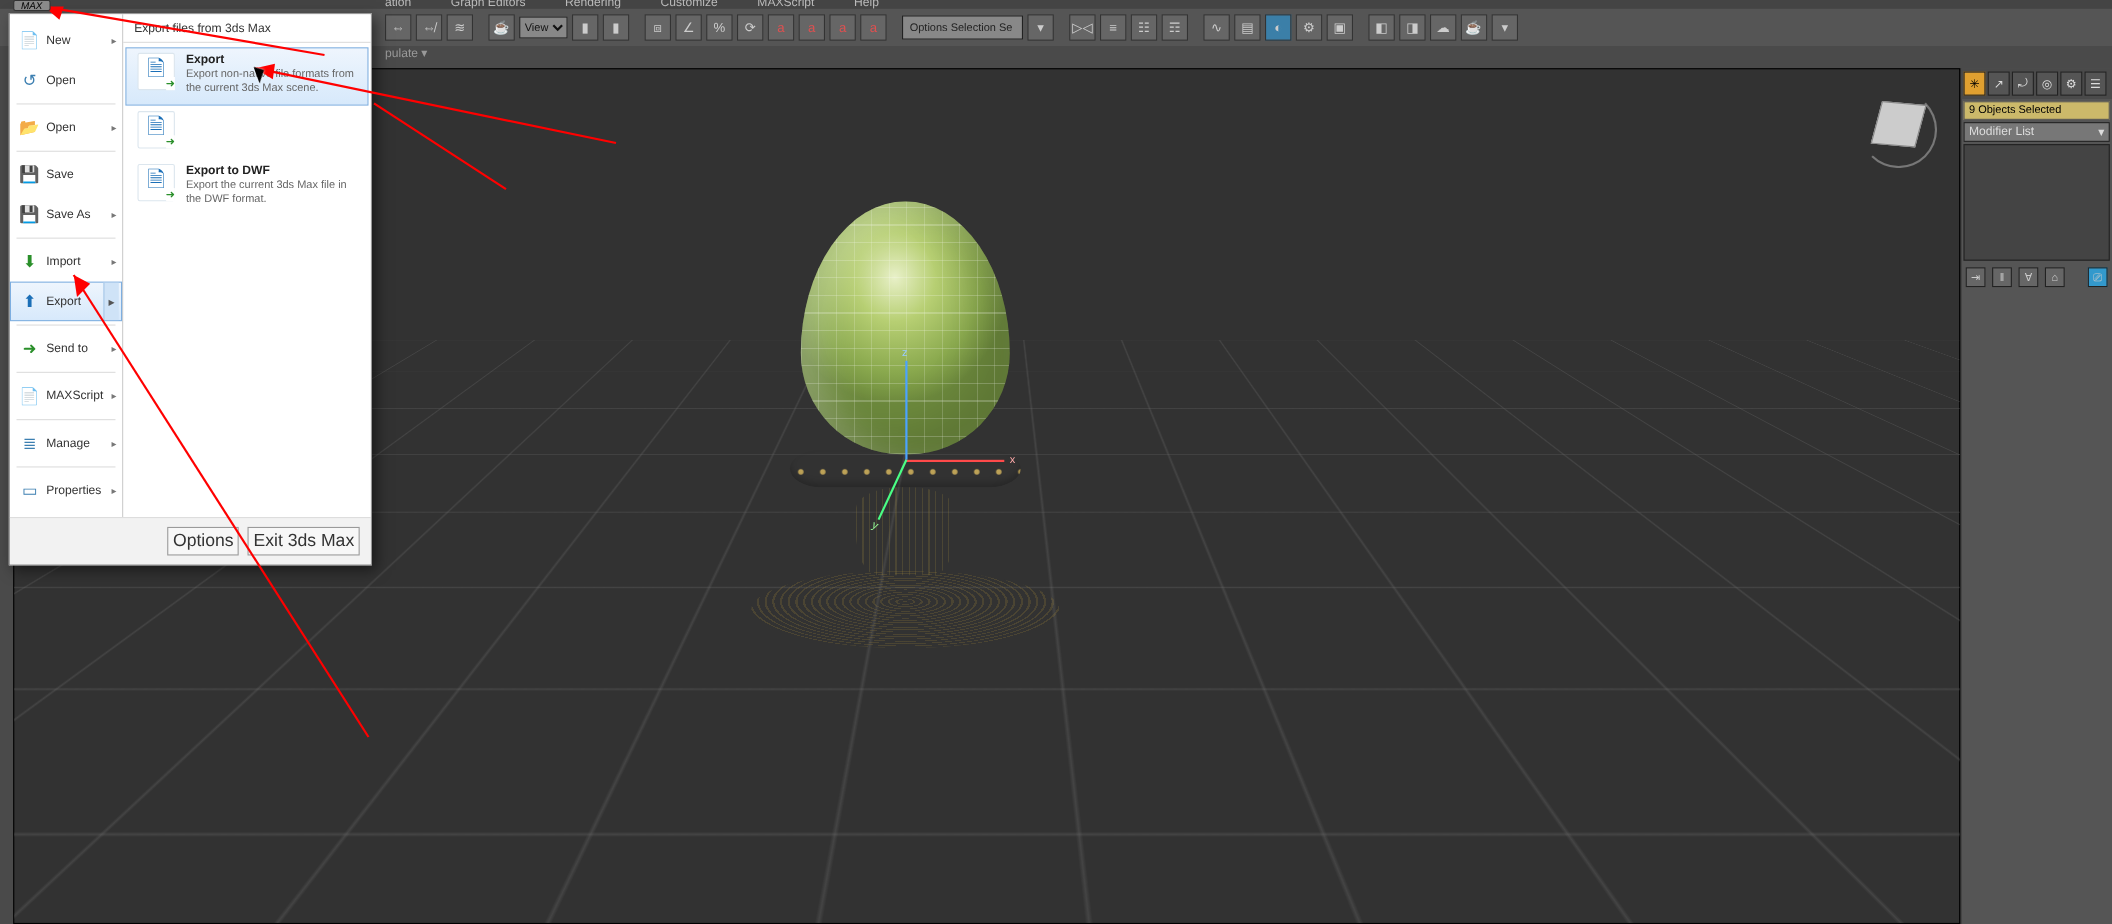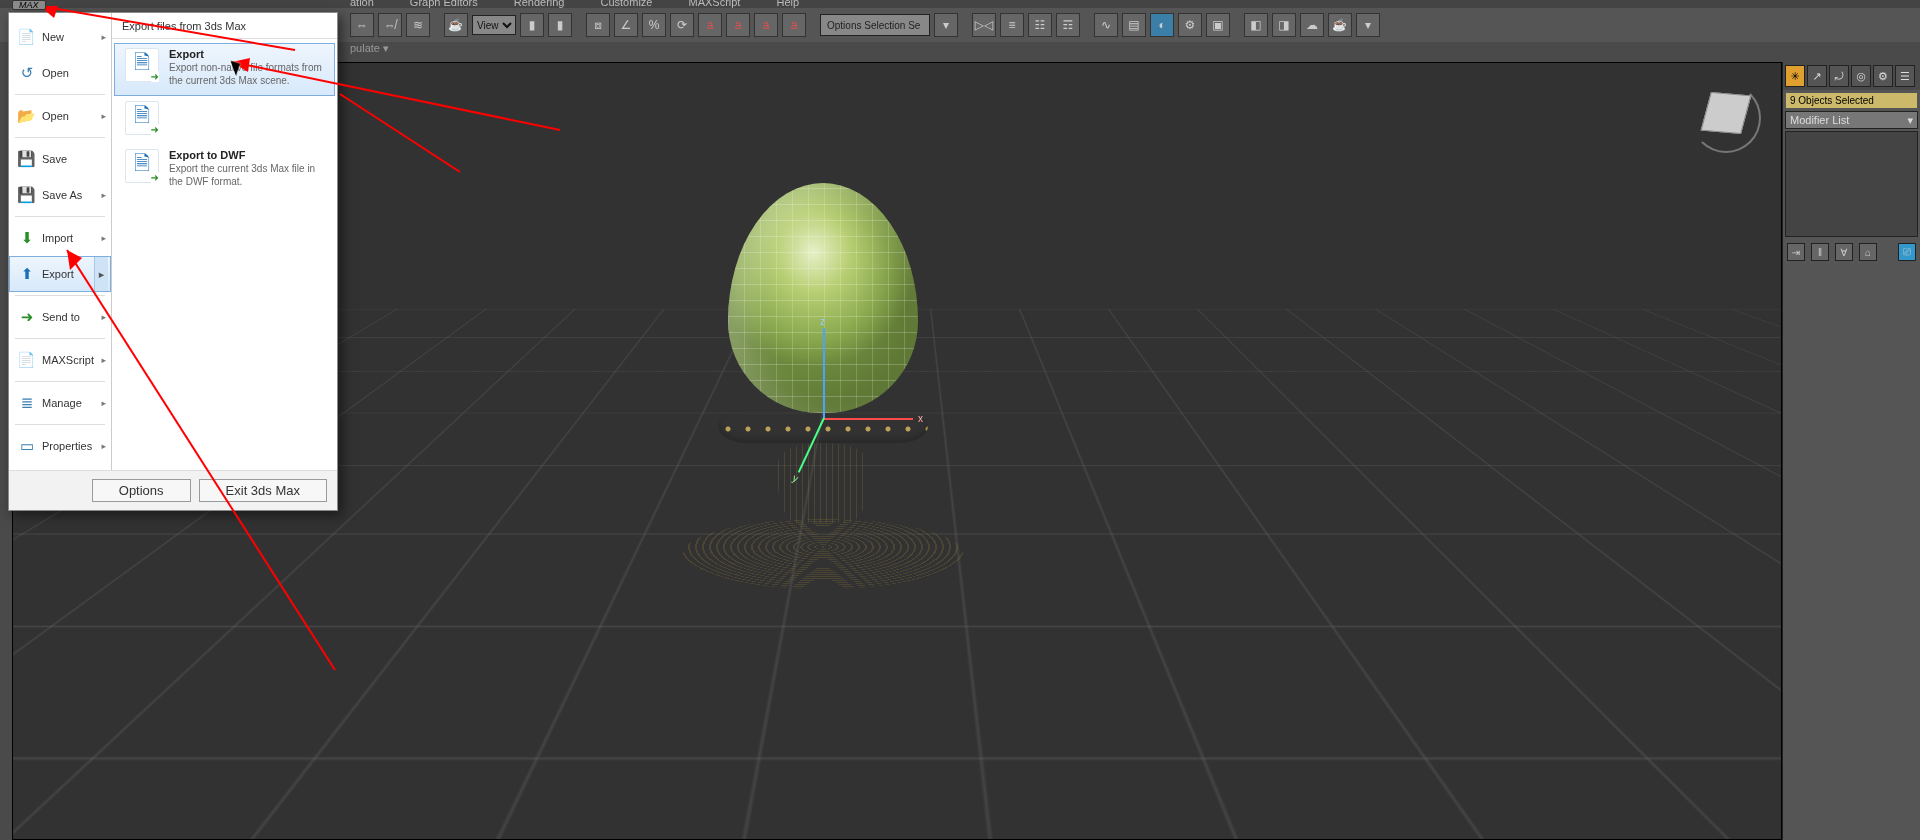--- a/index.html
+++ b/index.html
@@ -104,21 +104,21 @@
 .appmenu .rightcol .title { padding:3px 10px 6px 10px; color:#333; font-size:11px; border-bottom:1px solid #ddd; margin-bottom:4px; }
 .appmenu .ri { display:flex; padding:4px 10px 8px 10px; gap:10px; border:1px solid transparent; margin:0 2px; }
 .appmenu .ri.hl { background:linear-gradient(#eef5fd,#d7e9fb); border:1px solid #7daee0; }
 .appmenu .ri .ric { width:34px; height:34px; background:#fff; display:flex; align-items:center; justify-content:center; color:#1b6fb7; font-size:20px; border:1px solid #dce6ee; border-radius:2px; position:relative;}
 .appmenu .ri .ric::after { content:"➜"; position:absolute; right:-1px; bottom:-1px; font-size:10px; color:#2a8f2a; background:#fff; }
 .appmenu .ri .ricol { flex:1; }
 .appmenu .ri .rt { color:#222; font-weight:600; font-size:11px; margin-bottom:2px; }
 .appmenu .ri .rd { color:#666; font-size:10px; line-height:1.25; }
 
 .appmenu .ftr { display:flex; justify-content:flex-end; gap:8px; padding:8px 10px; border-top:1px solid #ddd; background:#f2f2f2; }
-.appmenu .ftr button { background:#f7f7f7; border:1px solid #9a9a9a; padding:3px 26px; color:#333; font-size:13px; }
+.appmenu .ftr button { background:#f7f7f7; border:1px solid #9a9a9a; padding:3px 4px; color:#333; font-size:16px; }
 
 
 .maxchip { position:absolute; left:12px; top:0; height:10px; padding:0 6px; border:1px solid #333; background:#8a8a8a; color:#000; font-size:9px; line-height:9px; z-index:60; border-radius:2px;font-style:italic; }
 svg.arrows { position:absolute; left:0; top:0; width:1560px; height:686px; z-index:55; pointer-events:none; }
 svg.arrows line { stroke:#ff0000; stroke-width:2; }
 svg.arrows polygon { fill:#ff0000; }
 
 
 .cursor { position:absolute; width:12px; height:18px; z-index:70; }
 .cursor::before { content:""; position:absolute; left:0; top:0; border-left:8px solid #000; border-top:6px solid transparent; border-bottom:10px solid transparent; transform:rotate(-20deg); filter:drop-shadow(0 0 1px #fff); }

